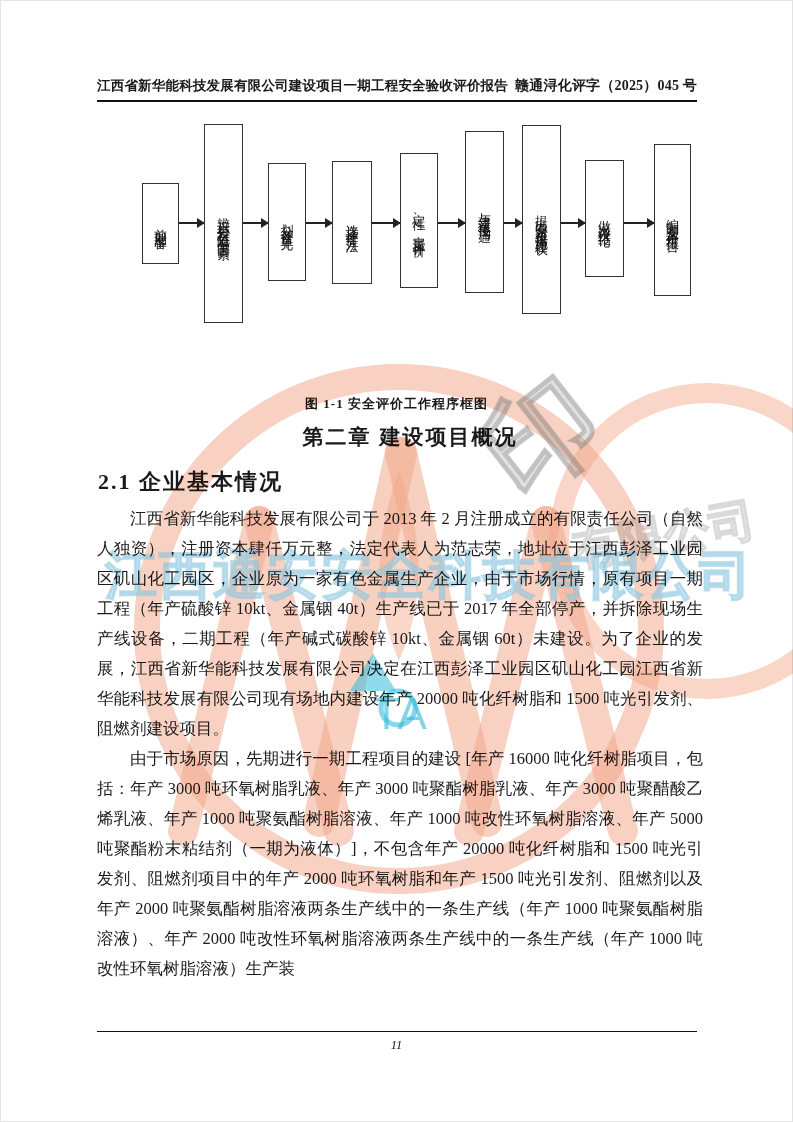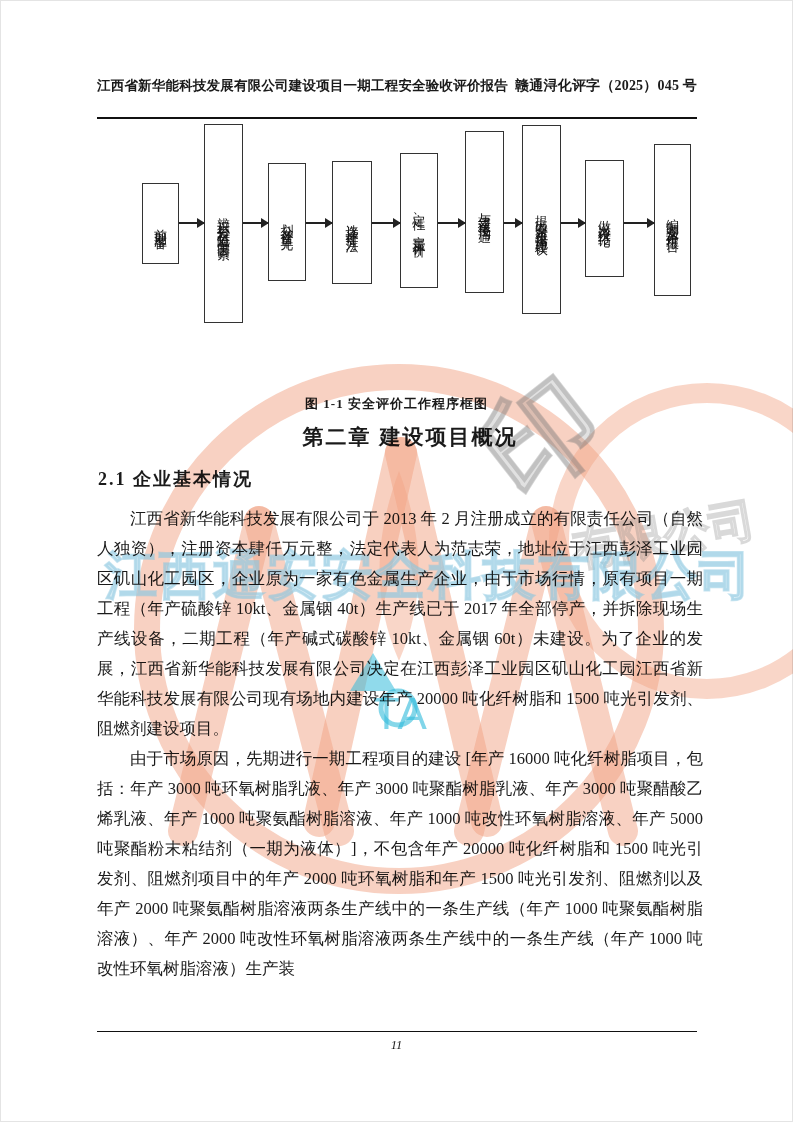--- a/index.html
+++ b/index.html
@@ -8,21 +8,21 @@
     font-family:"Liberation Serif","DejaVu Serif",serif;
     color:#1a1a1a;overflow:hidden;
   }
   .page{position:absolute;inset:0;border:1px solid #e4e4e4;box-sizing:border-box;}
 
   
   .header{
     position:absolute;left:96px;right:95px;top:62px;height:32px;
     display:flex;justify-content:space-between;align-items:flex-end;
     font-weight:bold;font-size:13.5px;letter-spacing:.2px;
-    border-bottom:2px solid #111;padding-bottom:22px;text-align:right;
+    border-bottom:2px solid #111;padding-bottom:5px;text-align:right;
   }
   .header .right{font-size:14px;}
 
   
   .flow-box{
     position:absolute;border:1.5px solid #333;background:#fff;
     display:flex;align-items:center;justify-content:center;
     writing-mode:vertical-rl;text-orientation:upright;
     font-family:"Liberation Sans","DejaVu Sans",sans-serif;
     font-size:13px;line-height:15px;letter-spacing:3px;color:#111;
@@ -39,21 +39,21 @@
     position:absolute;left:0;right:0;top:394px;text-align:center;
     font-weight:bold;font-size:13px;letter-spacing:1px;
   }
   .chapter-title{
     position:absolute;left:0;right:0;top:422px;text-align:center;
     font-family:"Liberation Sans","DejaVu Sans",sans-serif;
     font-weight:bold;font-size:21px;letter-spacing:2px;padding-left:27px;
   }
   .section-title{
     position:absolute;left:97px;top:466px;
-    font-weight:bold;font-size:18px;letter-spacing:2px;
+    font-weight:bold;font-size:22px;letter-spacing:2px;
   }
 
   
   .body-text{
     position:absolute;left:96px;width:606px;top:503px;
     font-size:16.5px;line-height:30px;text-align:justify;
   }
   .body-text p{margin:0;text-indent:2em;}
 
   

